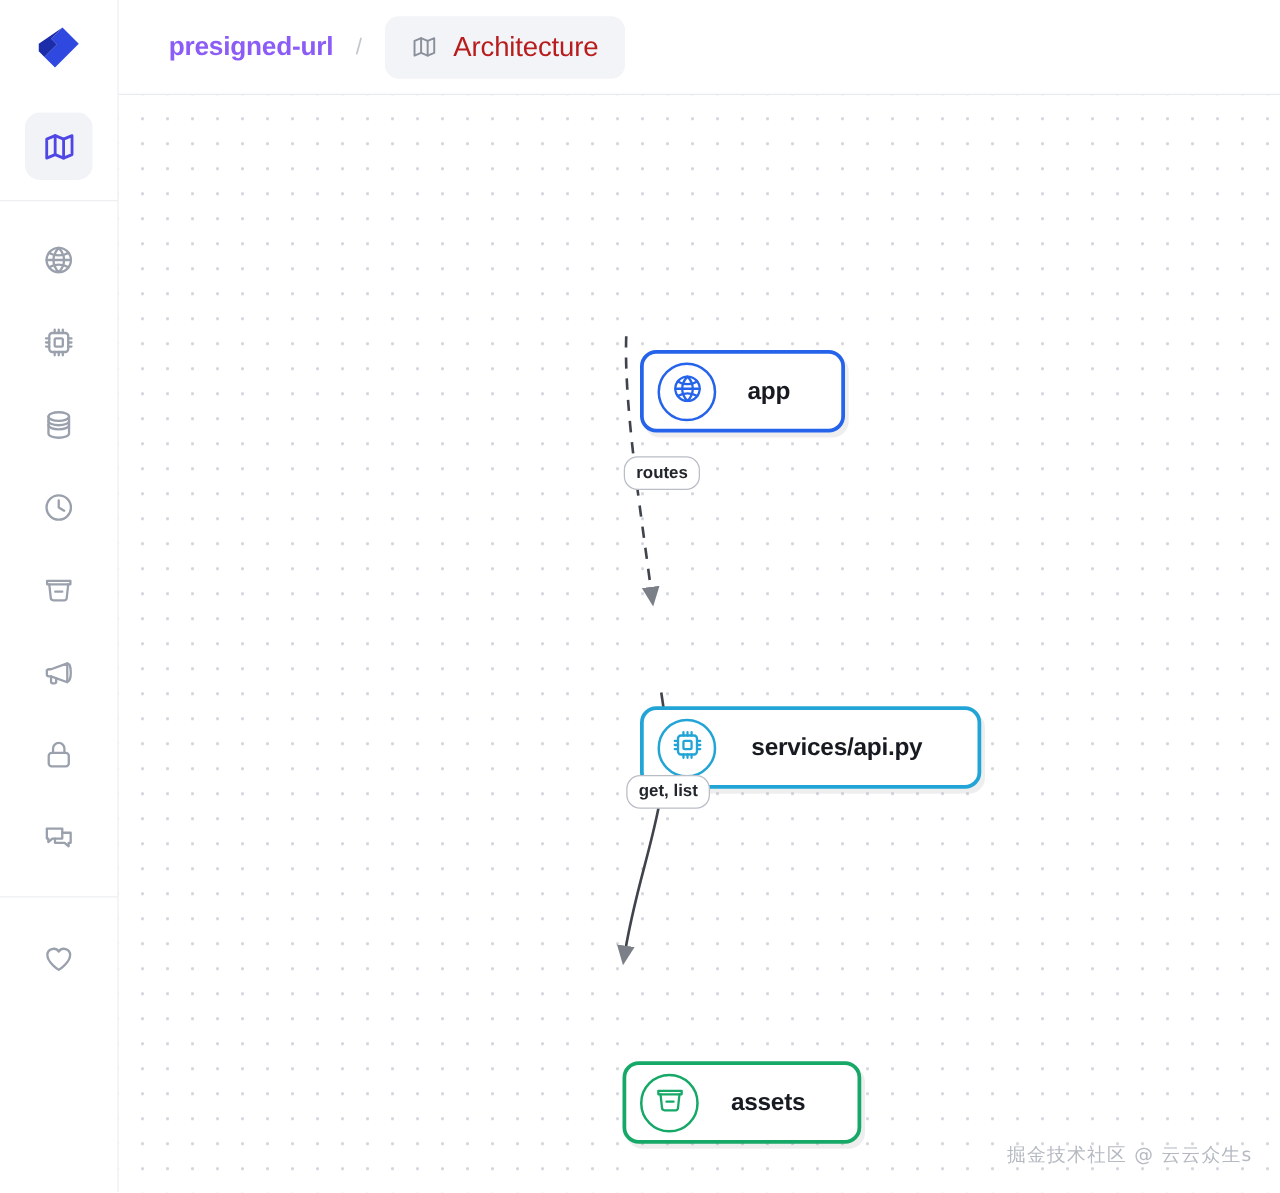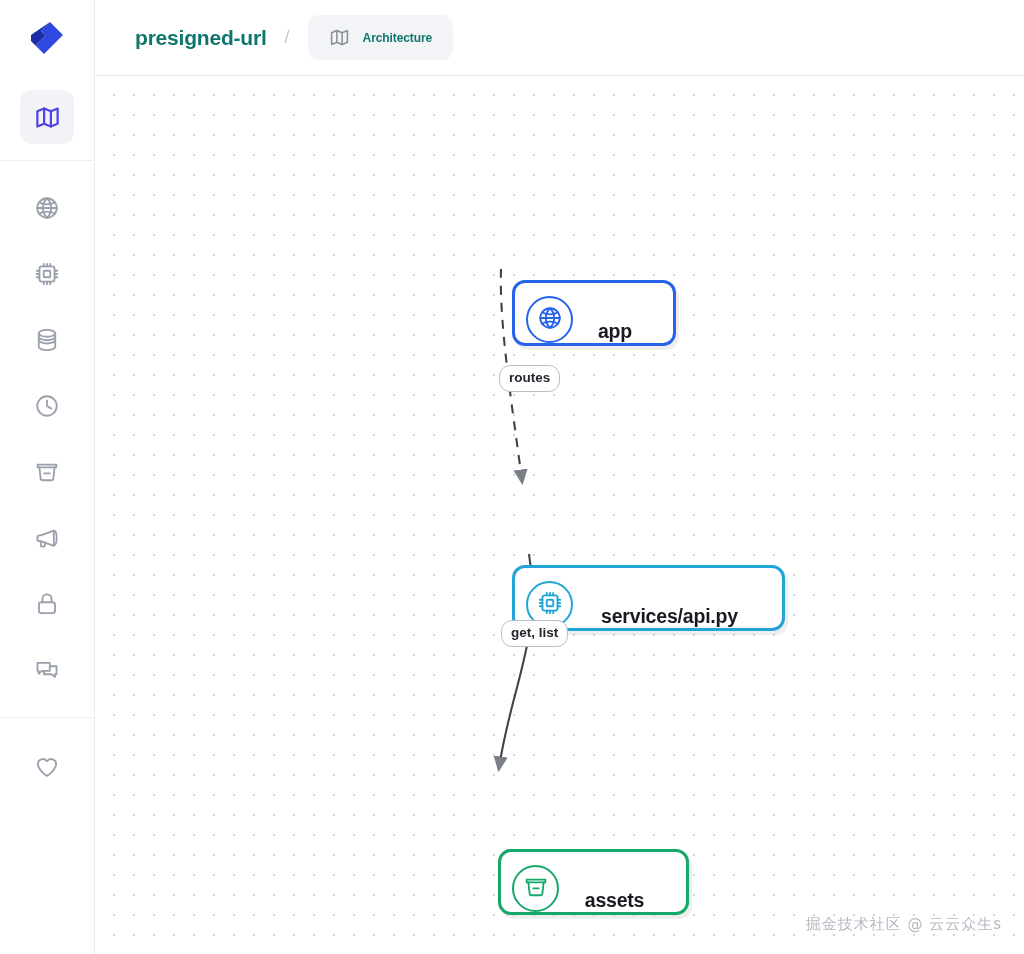--- a/index.html
+++ b/index.html
@@ -107,21 +107,21 @@
     align-items: center;
     padding: 0 22px 0 40px;
     gap: 0;
   }
 
   .breadcrumb { display: flex; align-items: center; gap: 0; }
 
   .crumb-project {
     font-size: 21px;
     font-weight: 700;
-    color: #0f766e;
+    color: #8b5cf6;
     letter-spacing: -0.2px;
     cursor: pointer;
   }
 
   .crumb-sep {
     font-size: 18px;
     color: #c3c7cf;
     margin: 0 18px;
     user-select: none;
   }
@@ -129,23 +129,23 @@
   .tab-chip {
     display: flex;
     align-items: center;
     gap: 13px;
     background: #f3f4f7;
     border-radius: 11px;
     padding: 12px 21px;
     cursor: pointer;
   }
   .tab-chip .chip-label {
-    font-size: 12px;
-    font-weight: 700;
-    color: #0f766e;
+    font-size: 22px;
+    font-weight: 400;
+    color: #b91c1c;
     letter-spacing: -0.1px;
   }
   .tab-chip .chip-icon { color: #8b919c; display: flex; }
 
   
   .canvas {
     flex: 1 1 auto;
     position: relative;
     overflow: hidden;
     background-color: #ffffff;
@@ -165,21 +165,21 @@
     width: 100%;
     height: 100%;
     overflow: visible;
     pointer-events: none;
   }
 
   
   .node {
     position: absolute;
     display: flex;
-    align-items: flex-end;
+    align-items: center;
     background: #ffffff;
     border-radius: 13px;
     border-width: 3px;
     border-style: solid;
     box-shadow: 3px 4px 0 rgba(120,124,132,0.13);
     cursor: pointer;
     height: 66px;
     padding: 0 10px 0 11px;
   }
 

